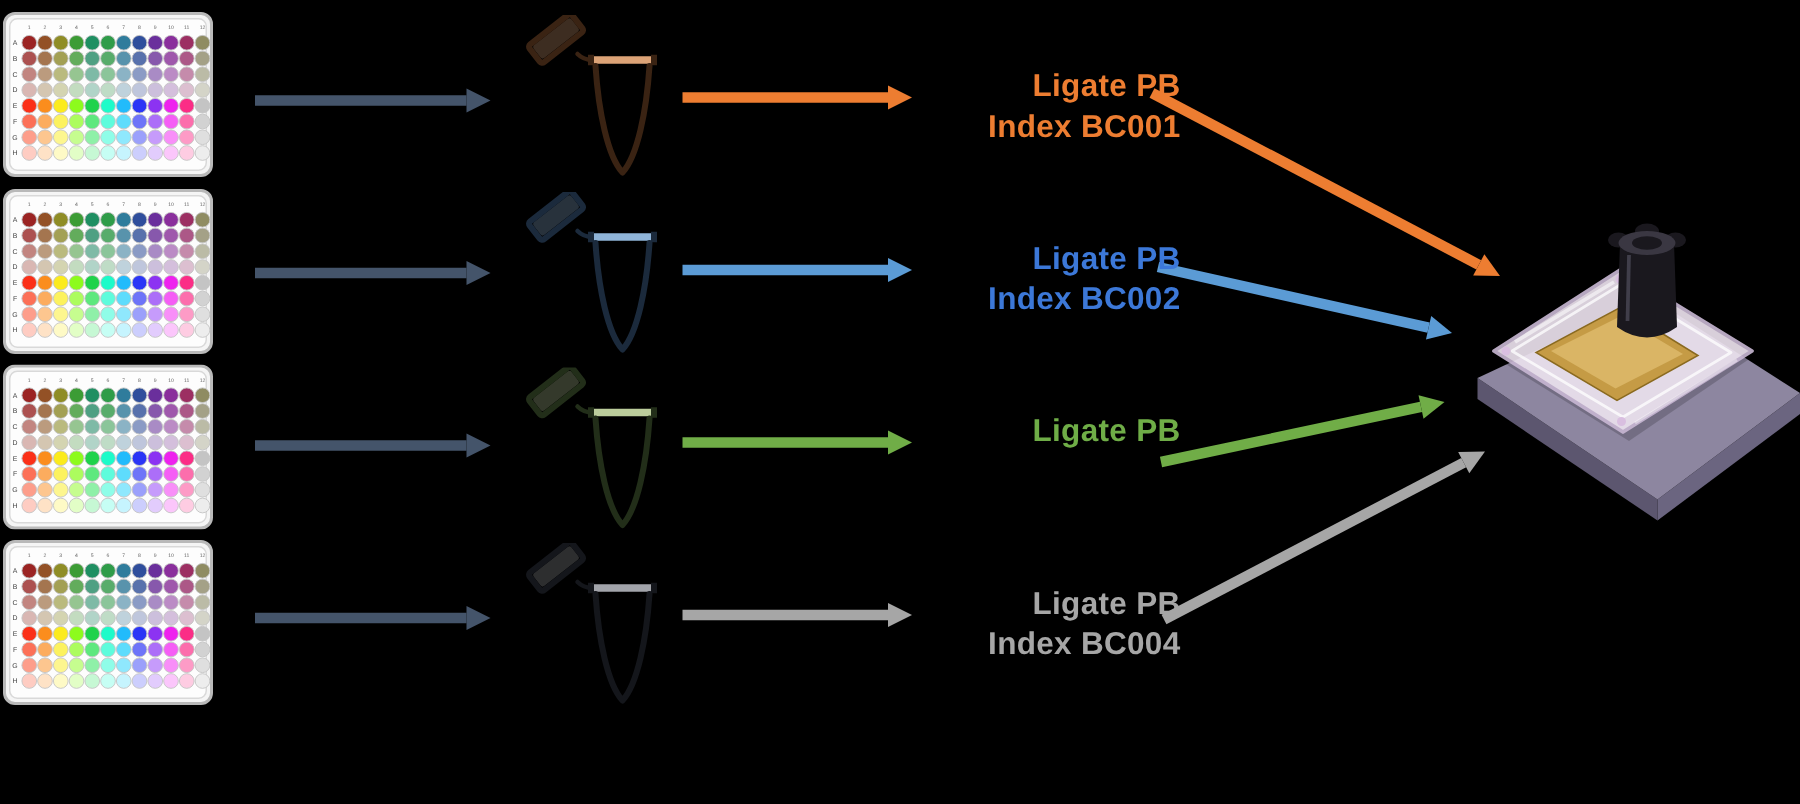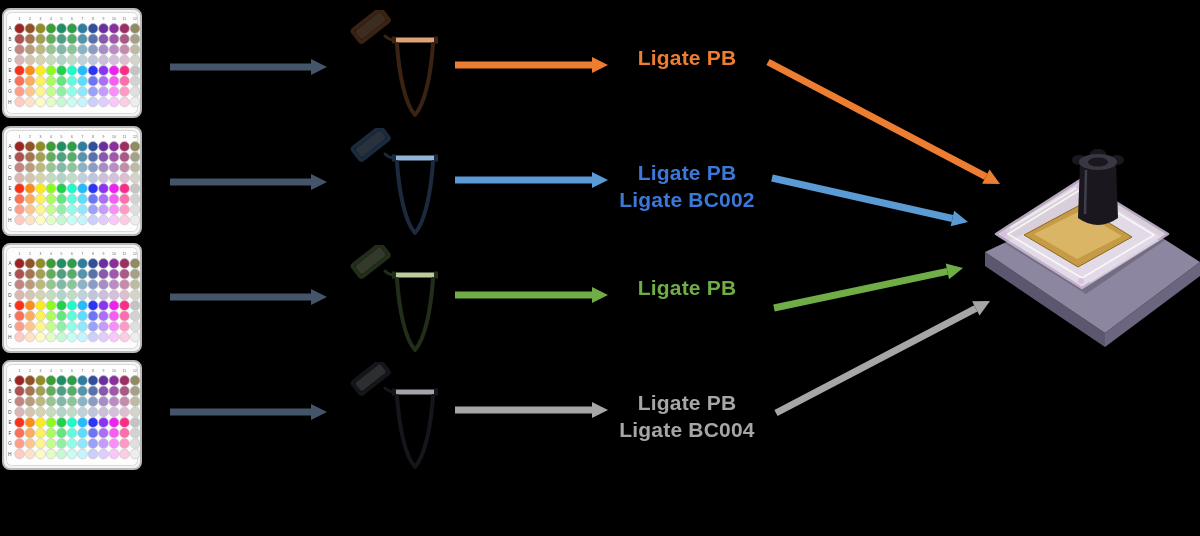--- a/index.html
+++ b/index.html
@@ -7,21 +7,21 @@
           font-family:"Liberation Sans",sans-serif;}
   .plate{position:absolute;left:2px;width:140px;height:110px;}
   .plate svg{display:block;width:140px;height:110px;}
   .tube{position:absolute;left:345px;width:120px;height:112px;}
   .tube svg{display:block;width:120px;height:112px;}
   .tube-outline{stroke:var(--tube-outline);fill:none;stroke-width:4;stroke-linecap:round;stroke-linejoin:round;}
   .tube-capline{stroke:var(--tube-outline);fill:none;stroke-width:3;stroke-linecap:round;}
   .tube-fillbar{fill:var(--tube-fill);}
   .tube-endcap{fill:var(--tube-outline);}
   .tube-capinner{fill:var(--tube-fill);opacity:.28;}
-  .ligate-label{position:absolute;left:587px;width:200px;height:54px;text-align:center;
+  .ligate-label{position:absolute;left:587px;width:200px;height:54px;text-align:right;
                 font-weight:bold;font-size:21px;line-height:27px;color:var(--row-color);
                 letter-spacing:.2px;}
   #arrows{position:absolute;left:0;top:0;width:1200px;height:536px;}
   #chip{position:absolute;left:958px;top:148px;width:247px;height:200px;}
   .chip-base-top{fill:var(--chip-base-top);}
   .chip-base-side{fill:var(--chip-base-side);}
   .chip-base-side2{fill:var(--chip-base-side2);}
   .chip-shell{fill:var(--chip-glass-tint);opacity:.9;stroke:var(--chip-shell-edge);stroke-width:2.5;stroke-linejoin:round;}
   .chip-shell-rim{fill:none;stroke:#ffffff;opacity:.75;stroke-width:1.8;stroke-linejoin:round;}
   .chip-gold{fill:var(--chip-gold);stroke:#8a6a20;stroke-width:1;}
@@ -598,31 +598,32 @@
       <line x1="772" y1="178" x2="952.3885399665029" y2="218.4953865230925" stroke="#5B9BD5" stroke-width="7"></line>
       <polygon points="968,222 950.6362332280492,226.30111653984105 954.1408467049566,210.68965650634394" fill="#5B9BD5"></polygon>
       <line x1="774" y1="308" x2="947.3467273153183" y2="271.31286194384796" stroke="#70AD47" stroke-width="7"></line>
       <polygon points="963,268 949.0031582872423,279.1394982861888 945.6902963433943,263.4862256015071" fill="#70AD47"></polygon>
       <line x1="776" y1="413" x2="975.8241031769747" y2="308.4191609541067" stroke="#A6A6A6" stroke-width="7"></line>
       <polygon points="990,301 979.5336836540281,315.5071093656193 972.1145226999214,301.3312125425941" fill="#A6A6A6"></polygon>
     </svg>
 
   <div class="ligate-label row-vars" style="top: 44px; --row-color: #ED7D31; --tube-outline: #3A2313; --tube-fill: #DCA377;">
     <div>Ligate PB</div>
+    <div>Index BC001</div>
   </div>
   <div class="ligate-label row-vars" style="top: 159px; --row-color: #3C78D8; --tube-outline: #1B2A3C; --tube-fill: #8FB4D8;">
     <div>Ligate PB</div>
-    <div>Ligate BC002</div>
+    <div>Index BC002</div>
   </div>
   <div class="ligate-label row-vars" style="top: 274px; --row-color: #6FAD47; --tube-outline: #222E19; --tube-fill: #BCCD9C;">
     <div>Ligate PB</div>
   </div>
   <div class="ligate-label row-vars" style="top: 389px; --row-color: #A6A6A6; --tube-outline: #14161B; --tube-fill: #A2A4AA;">
     <div>Ligate PB</div>
-    <div>Ligate BC004</div>
+    <div>Index BC004</div>
   </div>
 
   <svg id="chip" viewBox="0 0 247 200" style="--chip-base-top: #8D86A0; --chip-base-side: #5C566F; --chip-base-side2: #6B6580; --chip-glass-tint: #F0E6F2; --chip-shell-edge: #C9B8D4; --chip-gold: #C59B45; --chip-gold-light: #DDBA6B; --chip-port: #1A181E; --chip-port-light: #3A3742;">
 
     <polygon class="chip-base-side" points="27,104 147,185 147,199 27,118"></polygon>
     <polygon class="chip-base-side2" points="147,185 242,114 242,128 147,199"></polygon>
 
     <polygon class="chip-base-top" points="142,50 242,114 147,185 27,104"></polygon>
 
     <polygon points="124,28 216,86 128,146 32,86" fill="#000000" opacity="0.18"></polygon>

